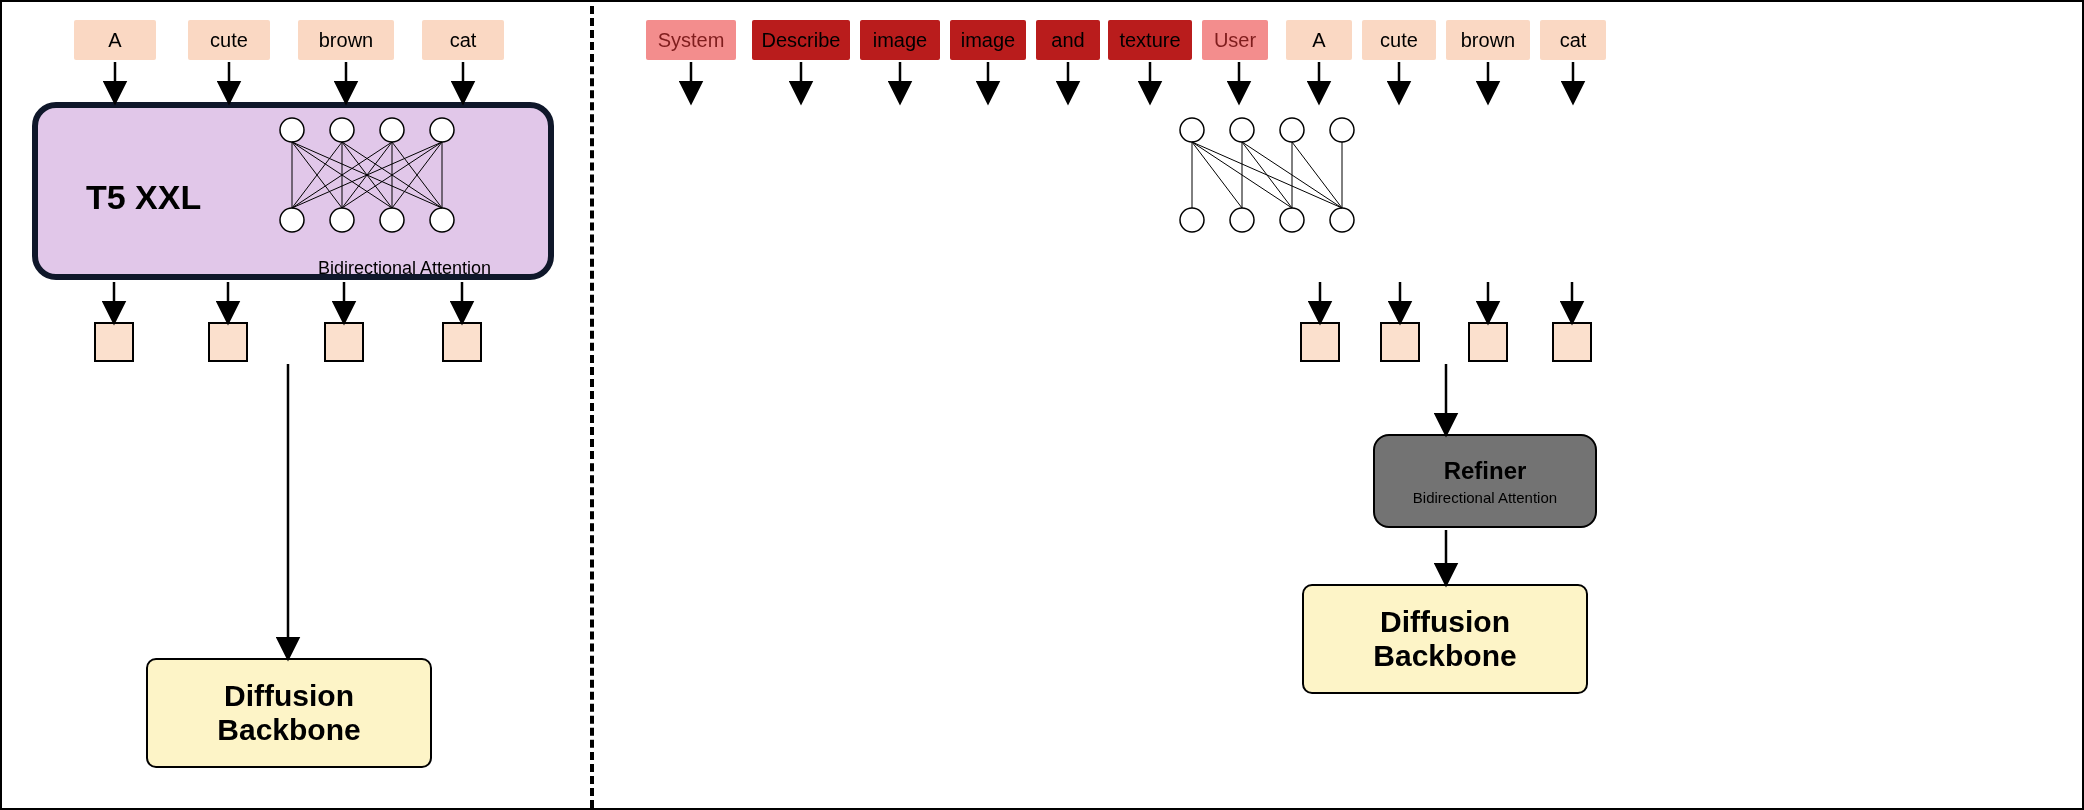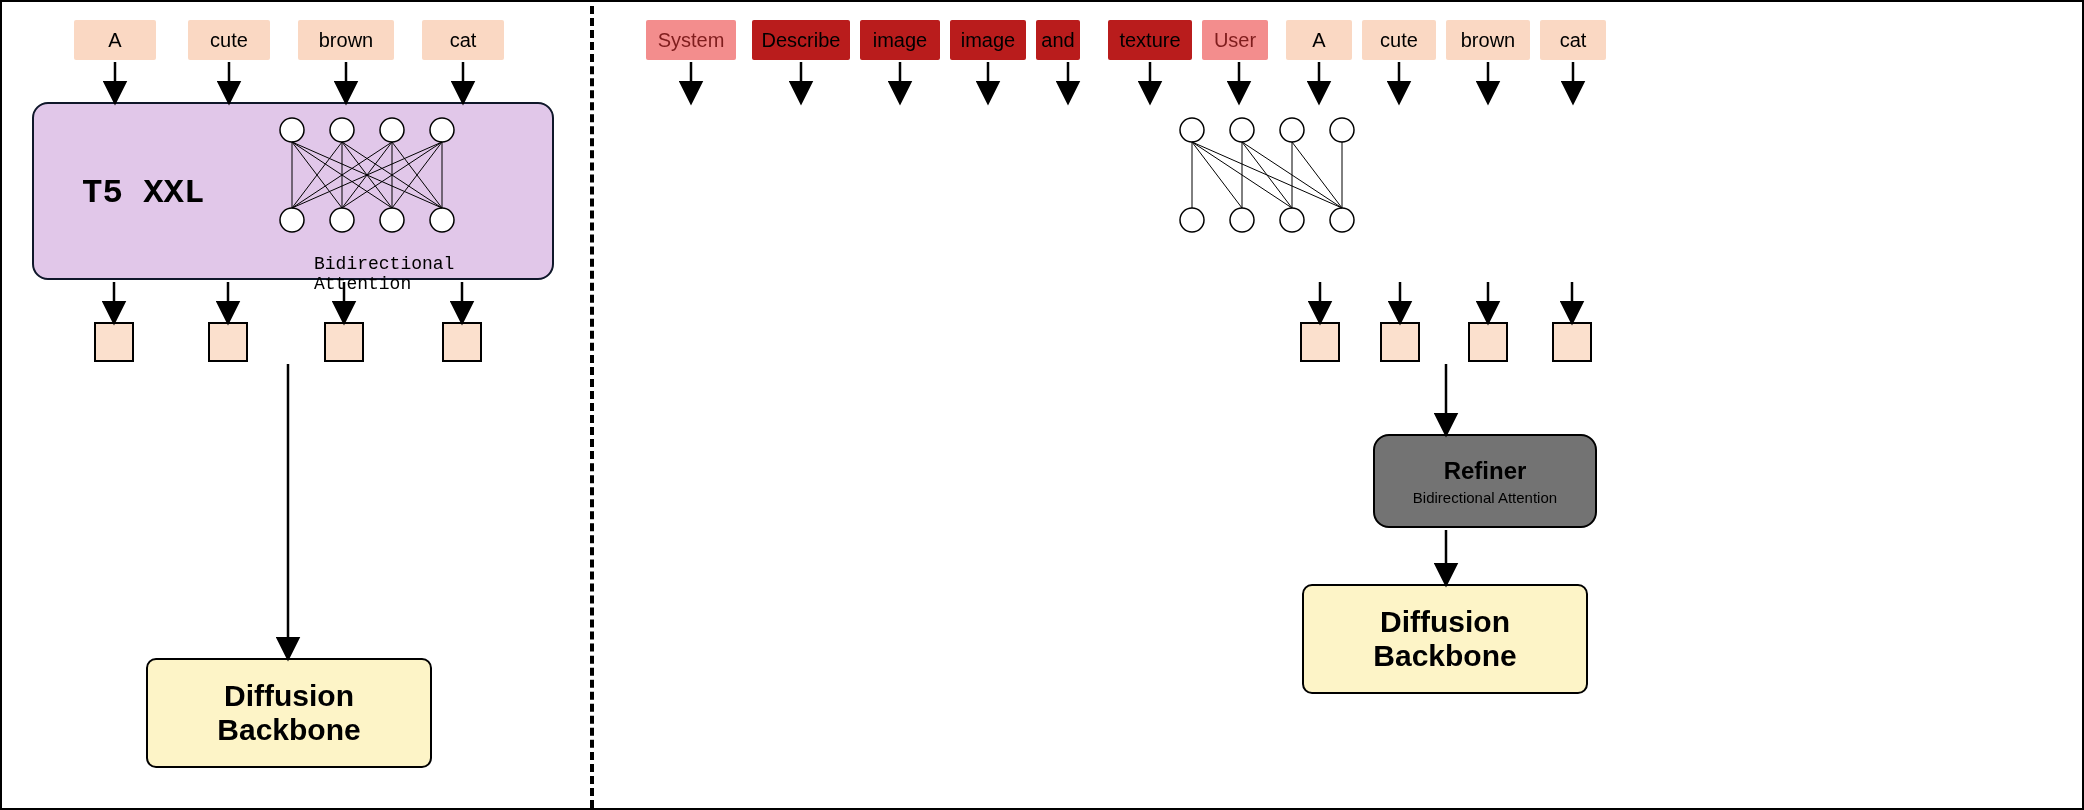--- a/index.html
+++ b/index.html
@@ -32,23 +32,22 @@
     font-size: 20px;
     border-radius: 2px;
   }
   .orange { background: #fad8c3; color: #000; }
   .gray   { background: #b91c1c; color: #000; }
   .pink   { background: #f38d8d; color: #7f1d1d; }
 
   .encoder {
     position: absolute;
     background: #e1c7e9;
-    border: 2px solid #0f172a;
-    border-radius: 16px;
-    font-family: Liberation Mono, monospace;
+    border: 6px solid #0f172a;
+    border-radius: 24px;
   }
   .enc-title {
     position: absolute;
     font-weight: 700;
     font-size: 34px;
   }
   .att-caption {
     position: absolute;
     font-size: 18px;
     color: #000;
@@ -120,21 +119,21 @@
   <div class="output" style="left:440px; top:320px;"></div>
 
   <div class="diffusion" style="left:144px; top:656px; width:286px; height:110px;">
     <span>Diffusion<br>Backbone</span>
   </div>
 
   <div class="token pink" style="left:644px;  top:18px; width:90px;">System</div>
   <div class="token gray" style="left:750px;  top:18px; width:98px;">Describe</div>
   <div class="token gray" style="left:858px;  top:18px; width:80px;">image</div>
   <div class="token gray" style="left:948px;  top:18px; width:76px;">image</div>
-  <div class="token gray" style="left:1034px; top:18px; width:44px;">and</div>
+  <div class="token gray" style="left:1034px; top:18px; width:64px;">and</div>
   <div class="token gray" style="left:1106px; top:18px; width:84px;text-align:right;">texture</div>
   <div class="token pink" style="left:1200px; top:18px; width:66px;">User</div>
   <div class="token orange" style="left:1284px; top:18px; width:66px;">A</div>
   <div class="token orange" style="left:1360px; top:18px; width:74px;">cute</div>
   <div class="token orange" style="left:1444px; top:18px; width:84px;">brown</div>
   <div class="token orange" style="left:1538px; top:18px; width:66px;">cat</div>
 
 
   <div class="output" style="left:1298px; top:320px;"></div>
   <div class="output" style="left:1378px; top:320px;"></div>

